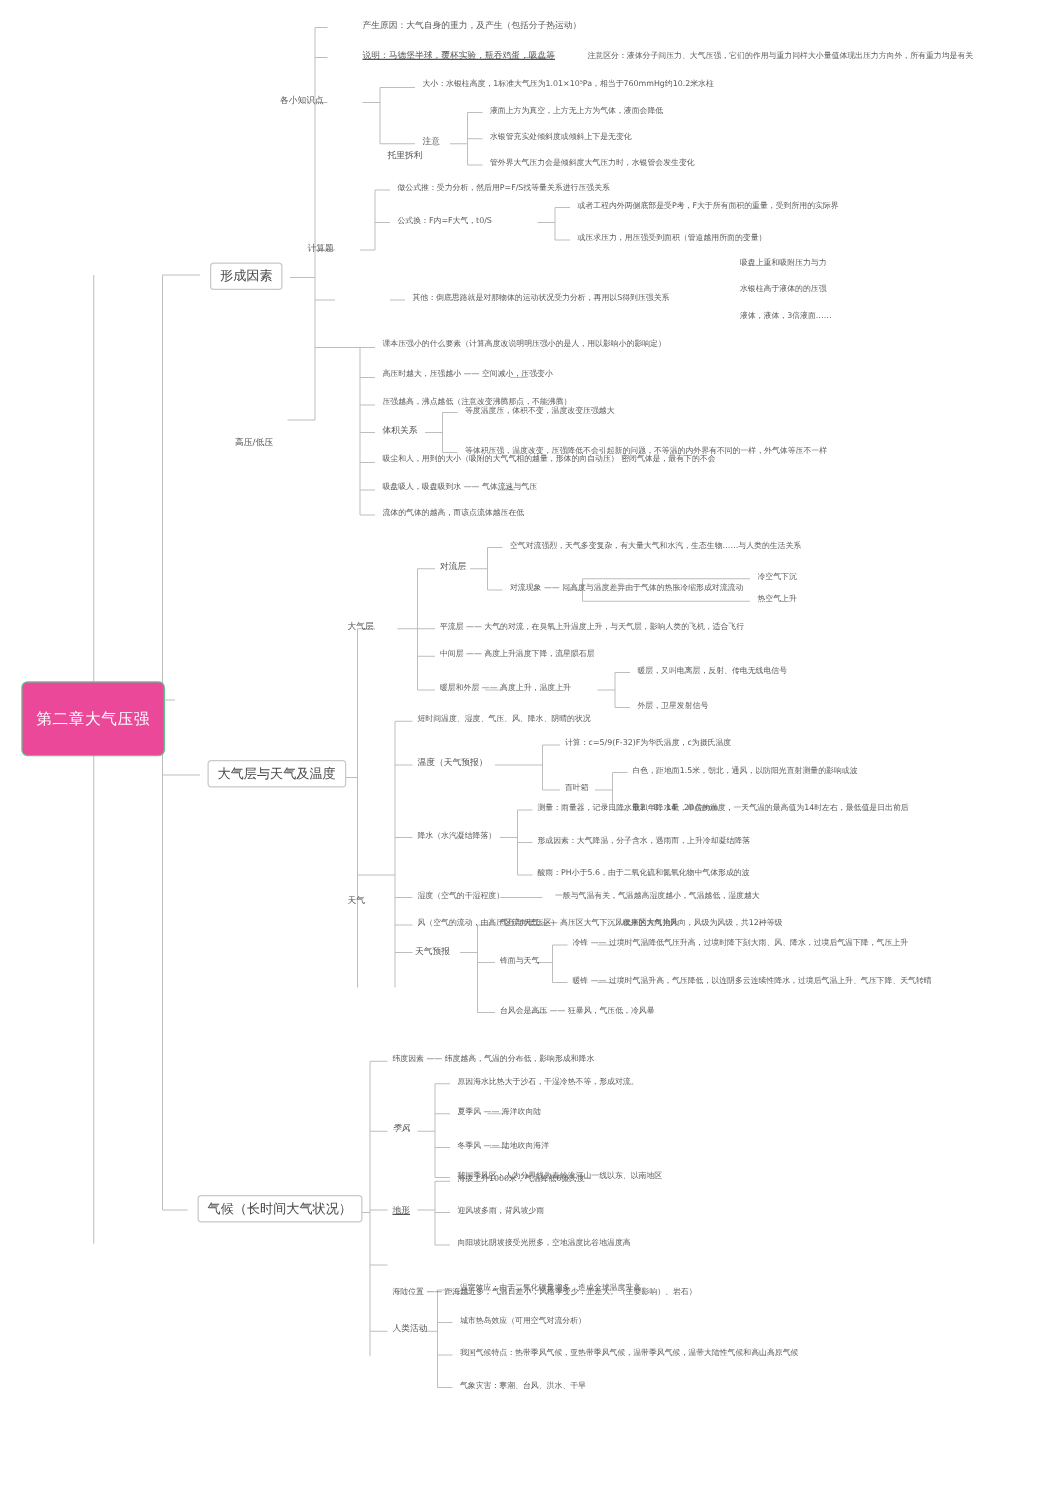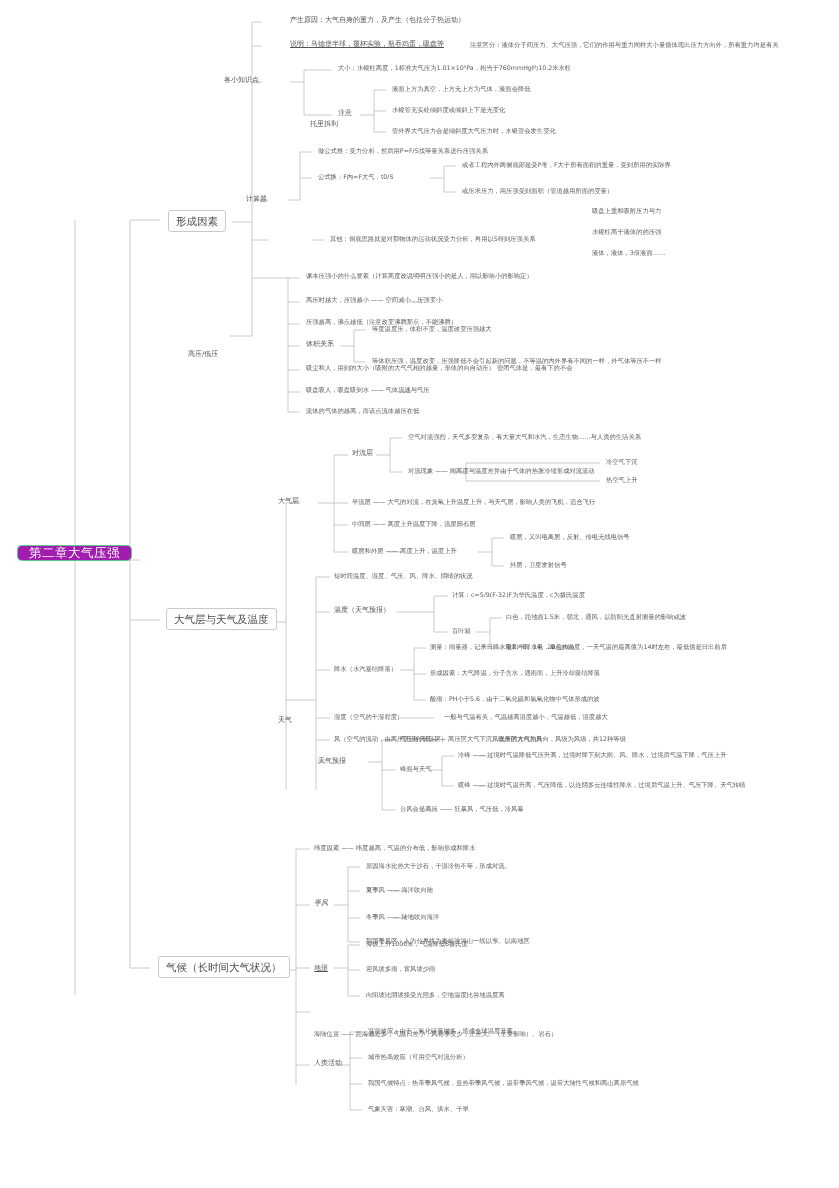--- a/index.html
+++ b/index.html
@@ -10,24 +10,24 @@
     overflow:hidden;
     position:relative;
   }
   #map{position:relative;width:839px;height:1188px;}
   svg.links{position:absolute;left:0;top:0;width:839px;height:1188px;pointer-events:none;}
 
   .node{position:absolute;white-space:nowrap;line-height:1.15;}
 
   
   .root{
-    background:#a21caf;
+    background:#ec4899;
     color:#ffffff;
     border-radius:4px;
-    padding:0 11px;
+    padding:22px 11px;
     font-size:12.5px;
     letter-spacing:0.5px;
     box-shadow:0 0 0 1px #5cc88f;
   }
   
   .l1{
     border:1px solid #c9c9c9;
     border-radius:3px;
     background:#ffffff;
     padding:4px 7px;
@@ -277,21 +277,21 @@
   <div class="node l4" style="left:334px;top:665px;">降水（水汽凝结降落）</div>
   <div class="node l4" style="left:430px;top:643px;">测量：雨量器，记录日降水量和年降水量，单位mm</div>
   <div class="node l4" style="left:430px;top:669px;">形成因素：大气降温，分子含水，遇雨而，上升冷却凝结降落</div>
   <div class="node l4" style="left:430px;top:695px;">酸雨：PH小于5.6，由于二氧化硫和氮氧化物中气体形成的波</div>
 
   <div class="node l4" style="left:334px;top:713px;">湿度（空气的干湿程度）</div>
   <div class="node l4" style="left:444px;top:713px;">一般与气温有关，气温越高湿度越小，气温越低，湿度越大</div>
   <div class="node l4" style="left:334px;top:735px;">风（空气的流动，由高压区流向低压区）</div>
   <div class="node l4" style="left:492px;top:735px;">风吹来的方向为风向，风级为风级，共12种等级</div>
 
-  <div class="node l3" style="left:318px;top:757px;">天气预报</div>
+  <div class="node l3" style="left:332px;top:757px;">天气预报</div>
   <div class="node l4" style="left:400px;top:735px;">气压与天气 —— 高压区大气下沉，低压区大气抬升</div>
   <div class="node l4" style="left:400px;top:765px;">锋面与天气</div>
   <div class="node l4" style="left:458px;top:751px;">冷锋 —— 过境时气温降低气压升高，过境时降下刻大雨、风、降水，过境后气温下降，气压上升</div>
   <div class="node l4" style="left:458px;top:781px;">暖锋 —— 过境时气温升高，气压降低，以连阴多云连续性降水，过境后气温上升、气压下降、天气转晴</div>
   <div class="node l4" style="left:400px;top:805px;">台风会是高压 —— 狂暴风，气压低，冷风暴</div>
 
   <div class="node l1" style="left:158px;top:956px;">气候（长时间大气状况）</div>
 
   <div class="node l4" style="left:314px;top:844px;">纬度因素 —— 纬度越高，气温的分布低，影响形成和降水</div>
   <div class="node l3" style="left:314px;top:899px;font-style:italic;">季风</div>

